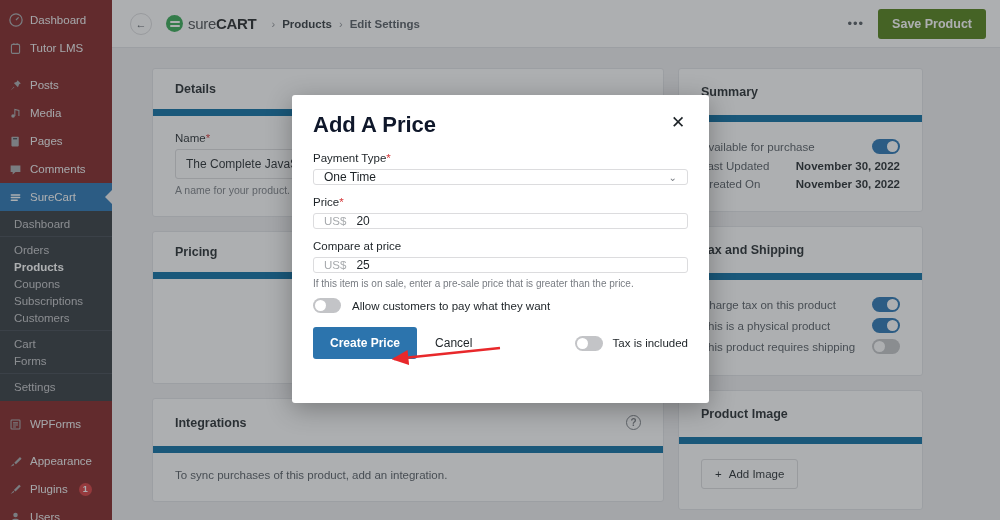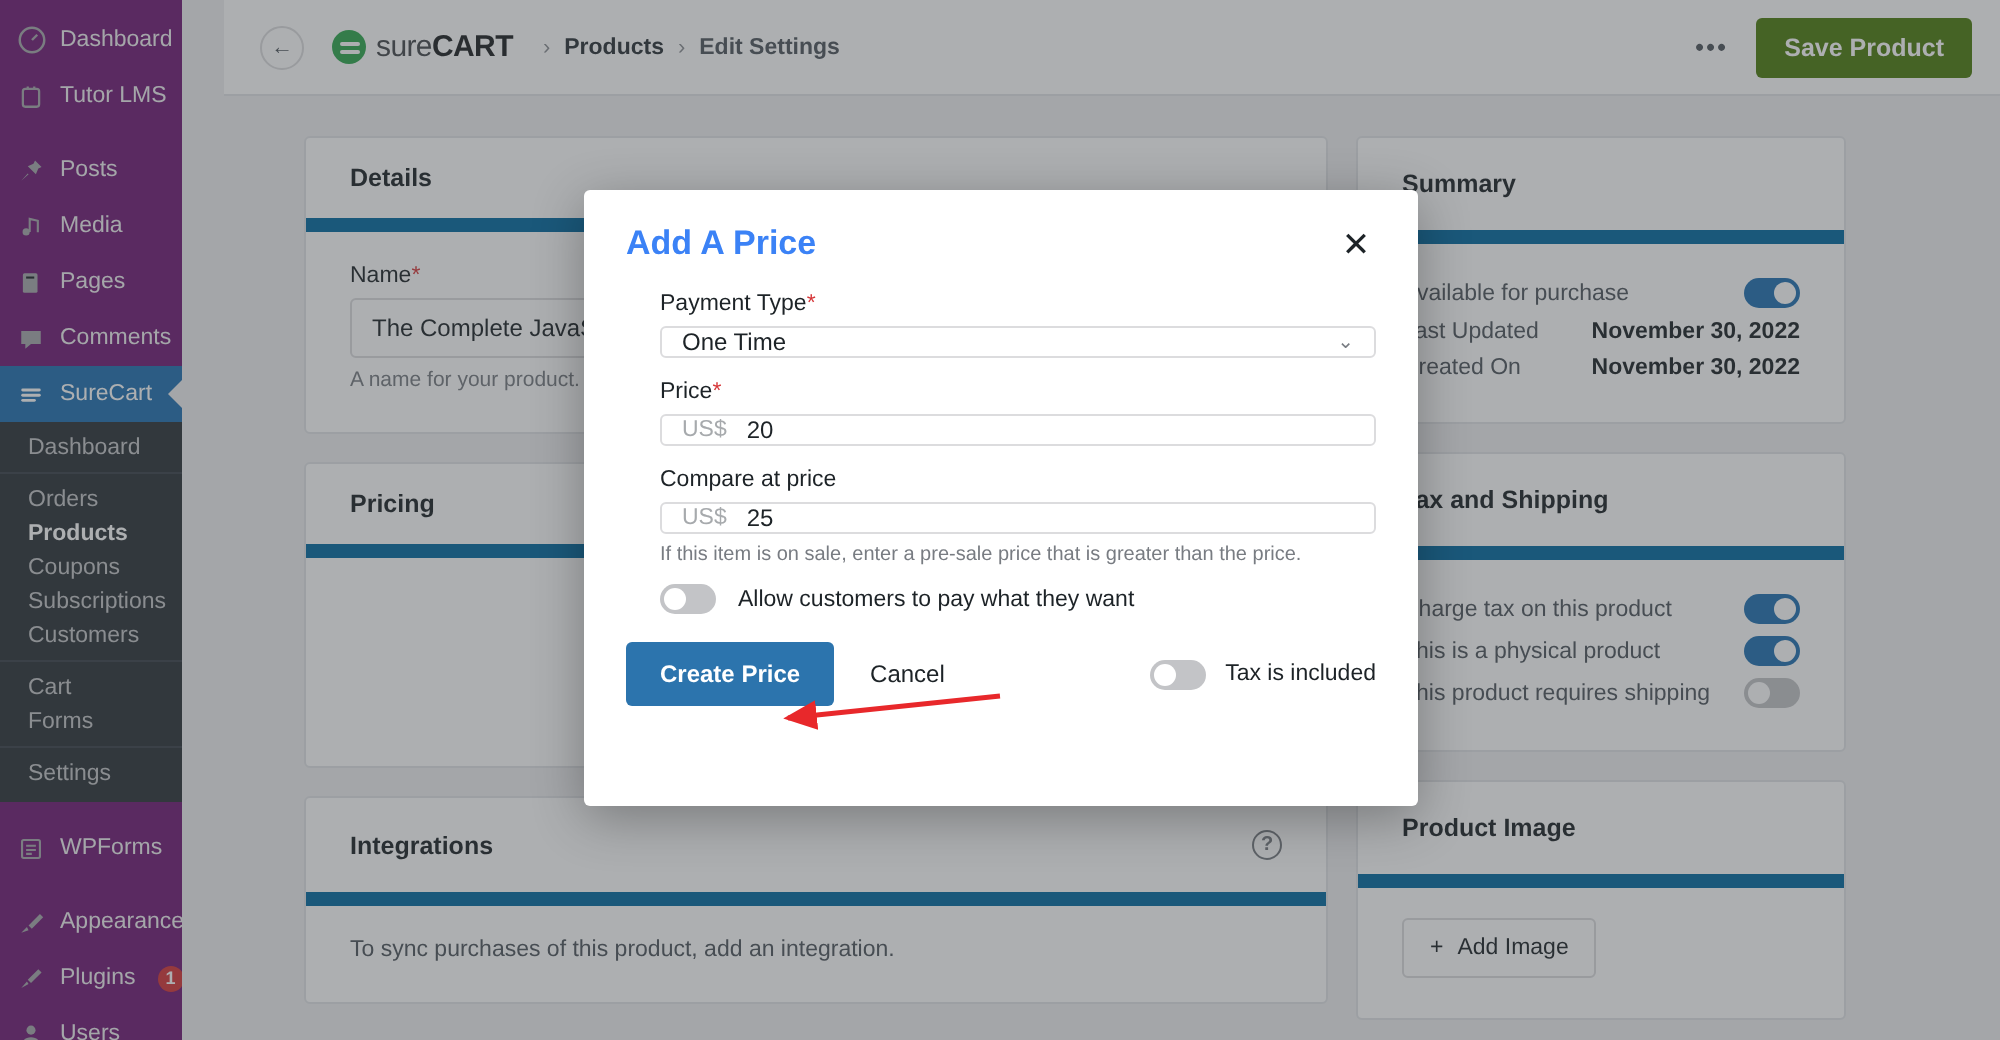--- a/index.html
+++ b/index.html
@@ -7,22 +7,22 @@
     width: 1000px; height: 520px;
     overflow: hidden;
     font-family: "Liberation Sans", sans-serif;
     background: #f0f0f1;
   }
   #root { position: relative; width: 1000px; height: 520px; }
 
   
   .wp-sidebar {
     position: absolute; left: 0; top: 0;
-    width: 91px; height: 520px;
-    background: #701a75; color: #c3c4c7;
+    width: 112px; height: 520px;
+    background: #7f1d1d; color: #c3c4c7;
     font-size: 11.5px;
     padding-top: 6px;
     overflow: hidden;
     z-index: 40;
   }
   .wp-item {
     display: flex; align-items: center;
     gap: 7px; height: 28px;
     padding-left: 8px; color: #f0f0f1;
     white-space: nowrap;
@@ -176,27 +176,27 @@
     position: absolute; left: 292px; top: 95px;
     width: 417px; height: 308px;
     background: #fff; border-radius: 3px;
     box-shadow: 0 6px 26px rgba(0,0,0,0.30);
     z-index: 70;
   }
   .modal-head {
     display: flex; align-items: flex-start; justify-content: space-between;
     padding: 17px 21px 0 21px;
   }
-  .modal-title { font-size: 17px; font-weight: bold; color: #3b82f6; }
+  .modal-title { font-size: 22px; font-weight: bold; color: #0f172a; }
   .modal-close {
     width: 20px; height: 20px; border: none; background: transparent;
     color: #1d2327; font-size: 17px; line-height: 1;
     font-family: inherit; display:flex; align-items:center; justify-content:center;
   }
-  .modal-body { padding: 14px 21px 0 38px; }
+  .modal-body { padding: 14px 21px 0 21px; }
   .m-label {
     font-size: 11.5px; color: #1d2327; margin-bottom: 5px;
   }
   .m-field {
     position: relative; width: 100%; height: 16px;
     border: 1px solid #dcdcde; border-radius: 3px;
     display: flex; align-items: center; padding: 0 10px;
     font-size: 12px; color: #1d2327; background: #fff;
     margin-bottom: 11px;
   }

